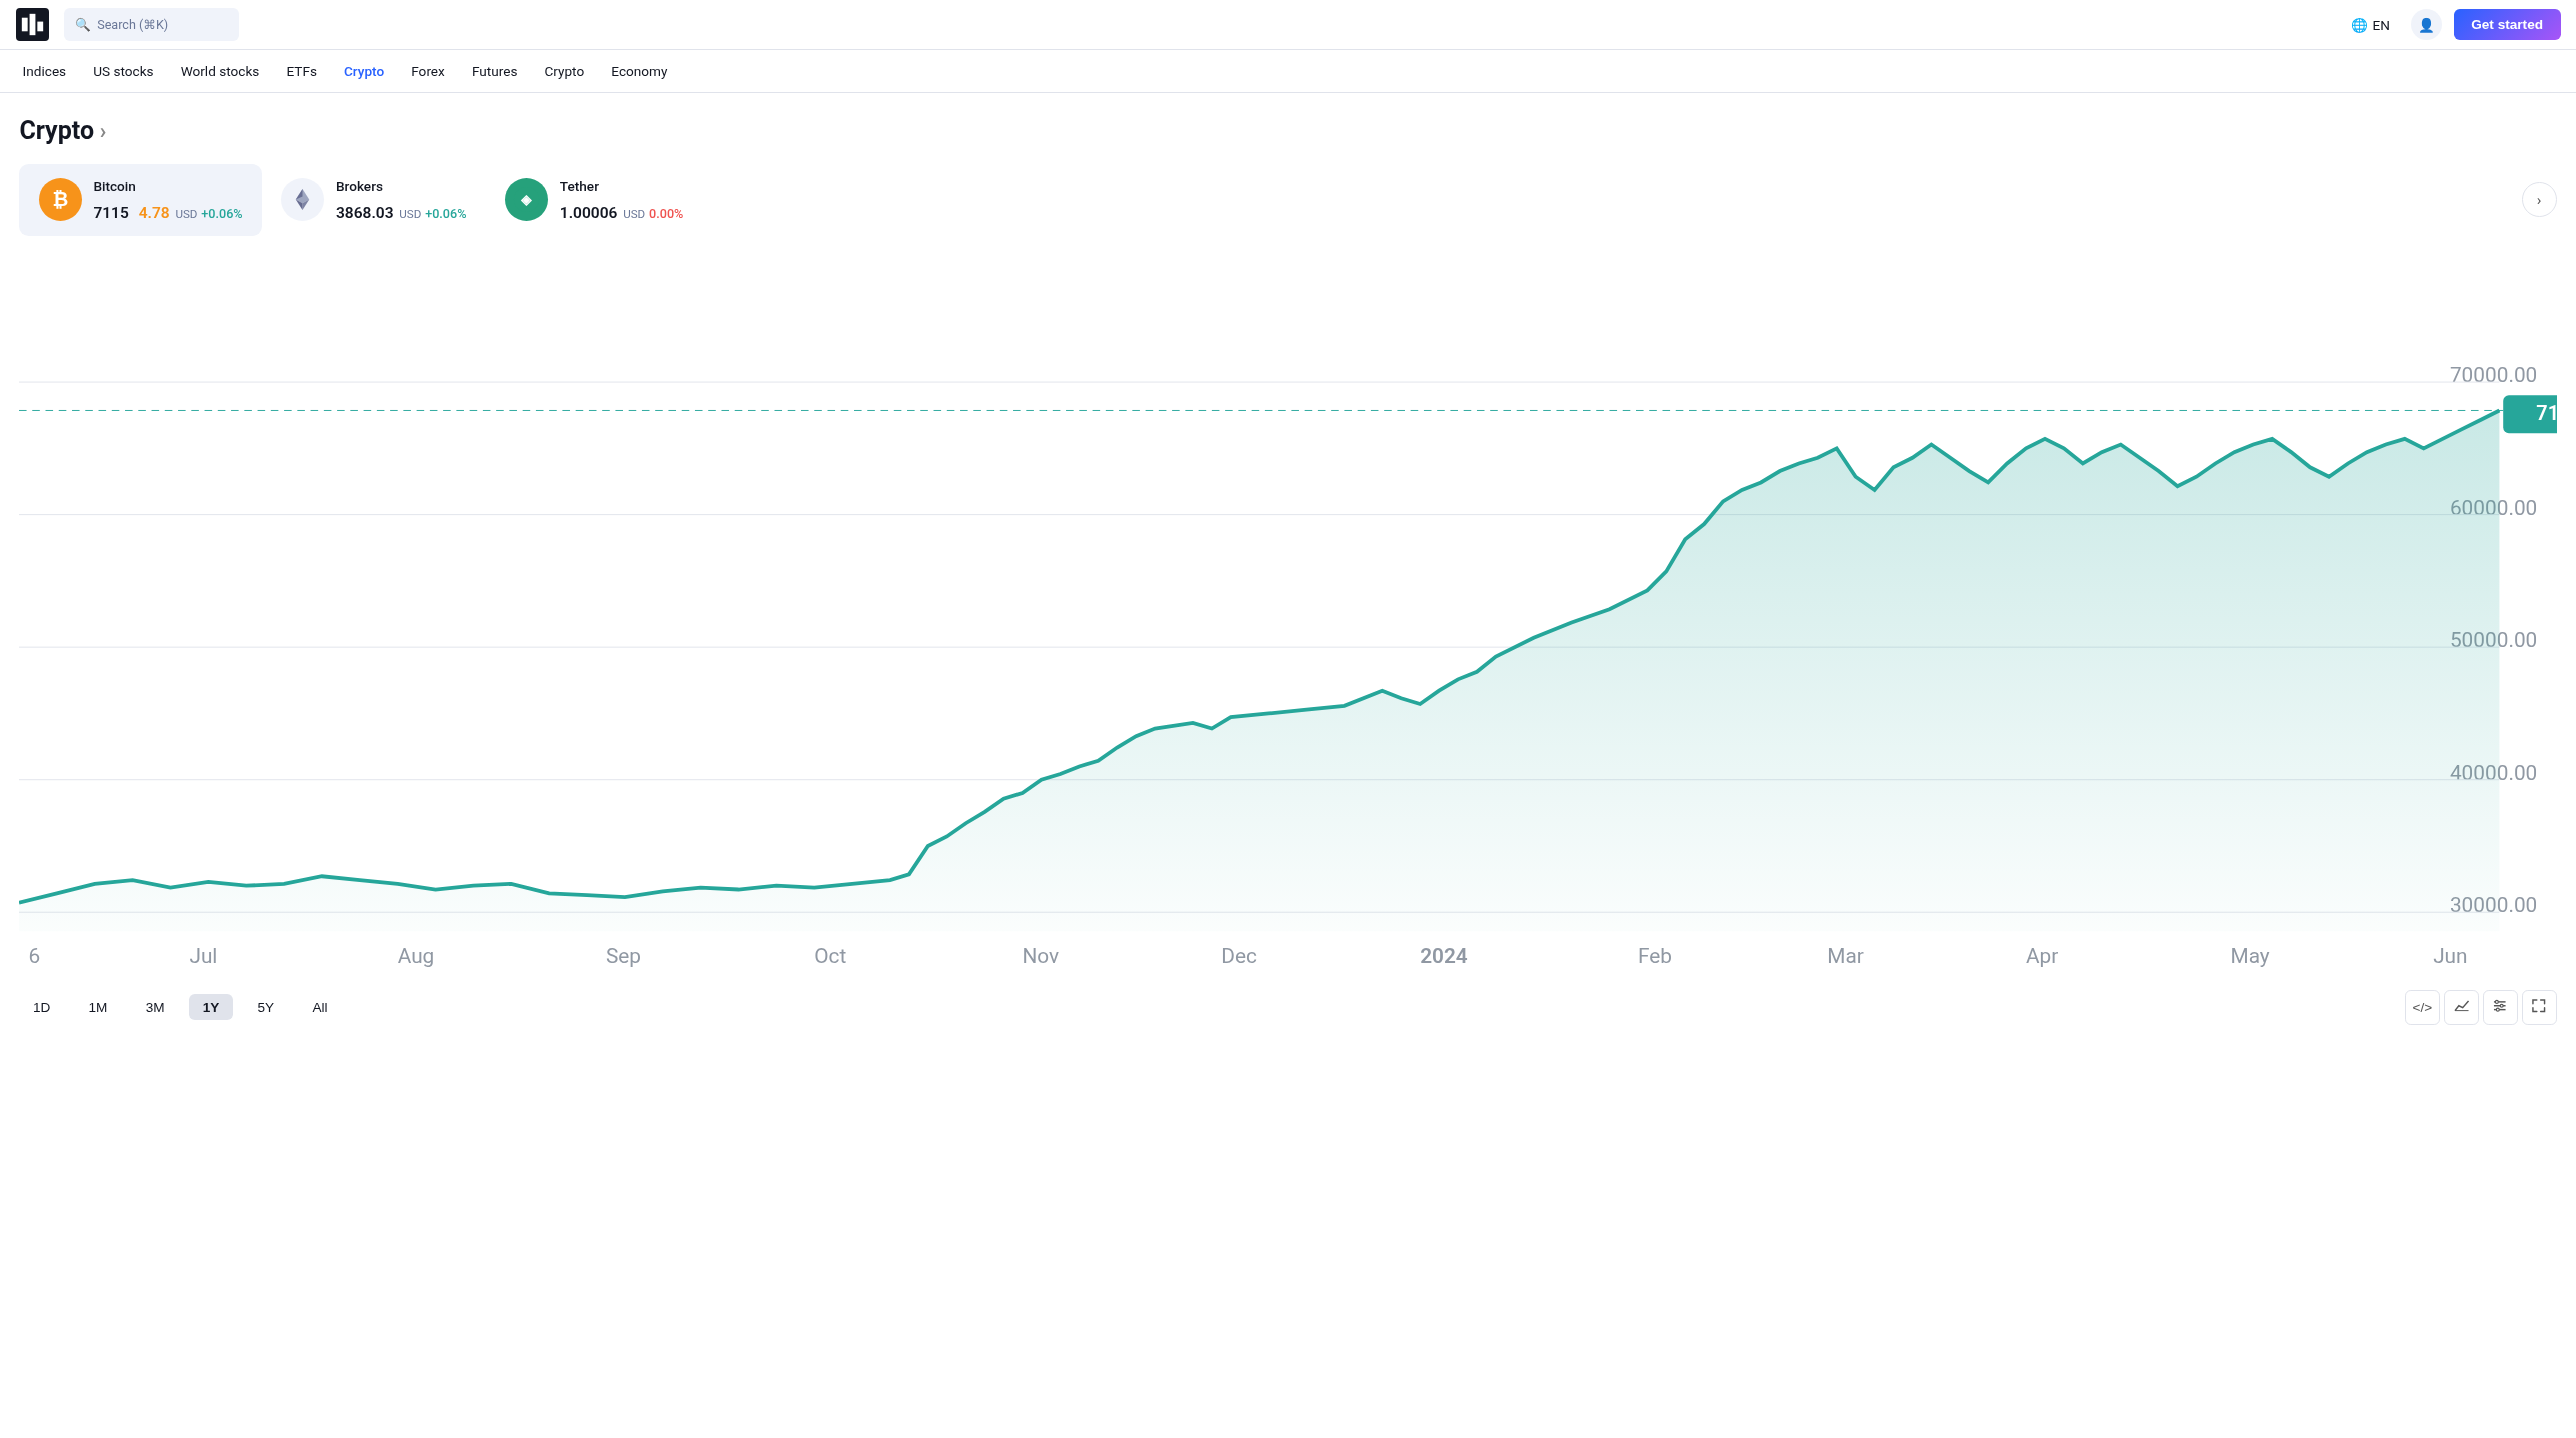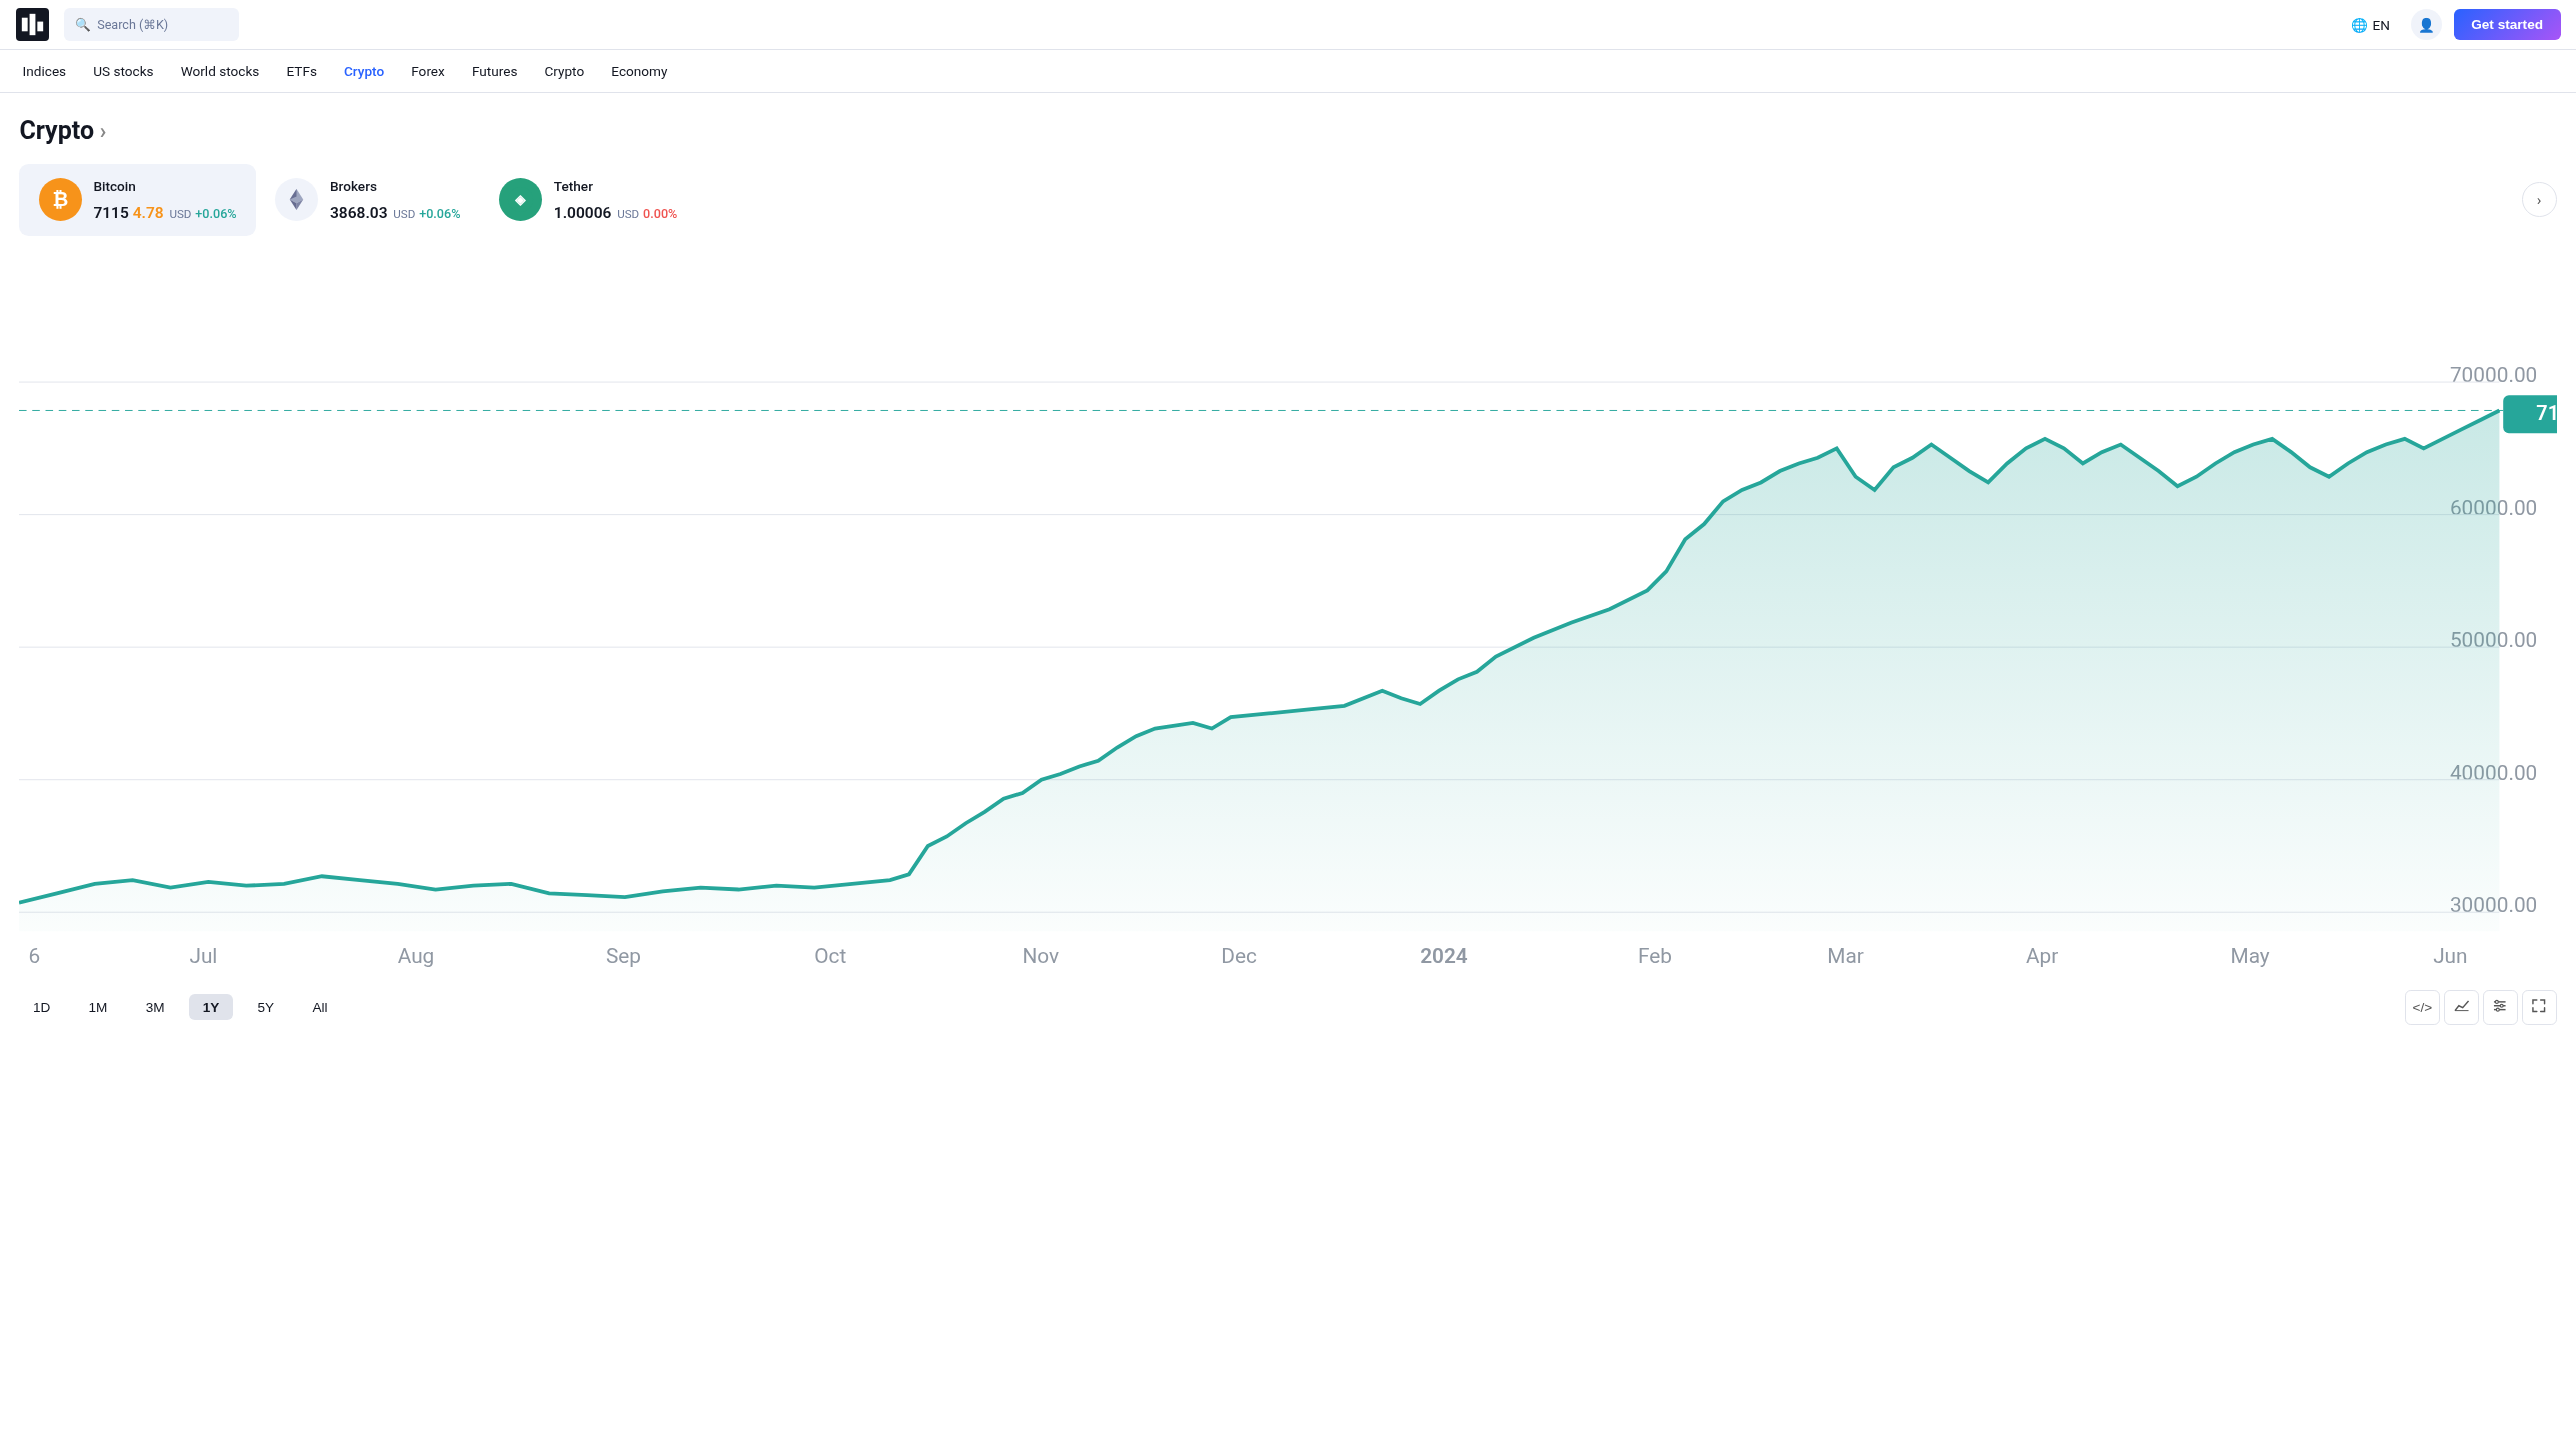--- a/index.html
+++ b/index.html
@@ -149,21 +149,21 @@
       font-weight: 700;
       flex-shrink: 0;
     }
     .coin-icon.btc { background: #f7931a; color: #fff; }
     .coin-icon.eth { background: #f0f3fa; position: relative; }
     .coin-icon.usdt { background: #26a17b; color: #fff; }
     .card-info { display: flex; flex-direction: column; gap: 10px; }
     .card-name { font-size: 13.6px; font-weight: 500; color: #131722; }
     .card-price-row { display: flex; align-items: baseline; gap: 3.9px; }
     .card-price { font-size: 15.5px; font-weight: 600; color: #131722; }
-    .card-price-change-value { font-size: 15.5px; font-weight: 600; color: #f7931a; }
+    .card-price-change-value { font-size: 15.5px; font-weight: 600; color: #f7931a; margin-left: 6px; }
     .card-currency { font-size: 11.6px; color: #6b7898; margin-left: 1.9px; }
     .card-change { font-size: 12.6px; font-weight: 500; }
     .card-change.positive { color: #26a69a; }
     .card-change.neutral { color: #ef5350; }
 
     .next-arrow {
       width: 35px;
       height: 35px;
       border-radius: 50%;
       border: 1px solid #e0e3eb;

